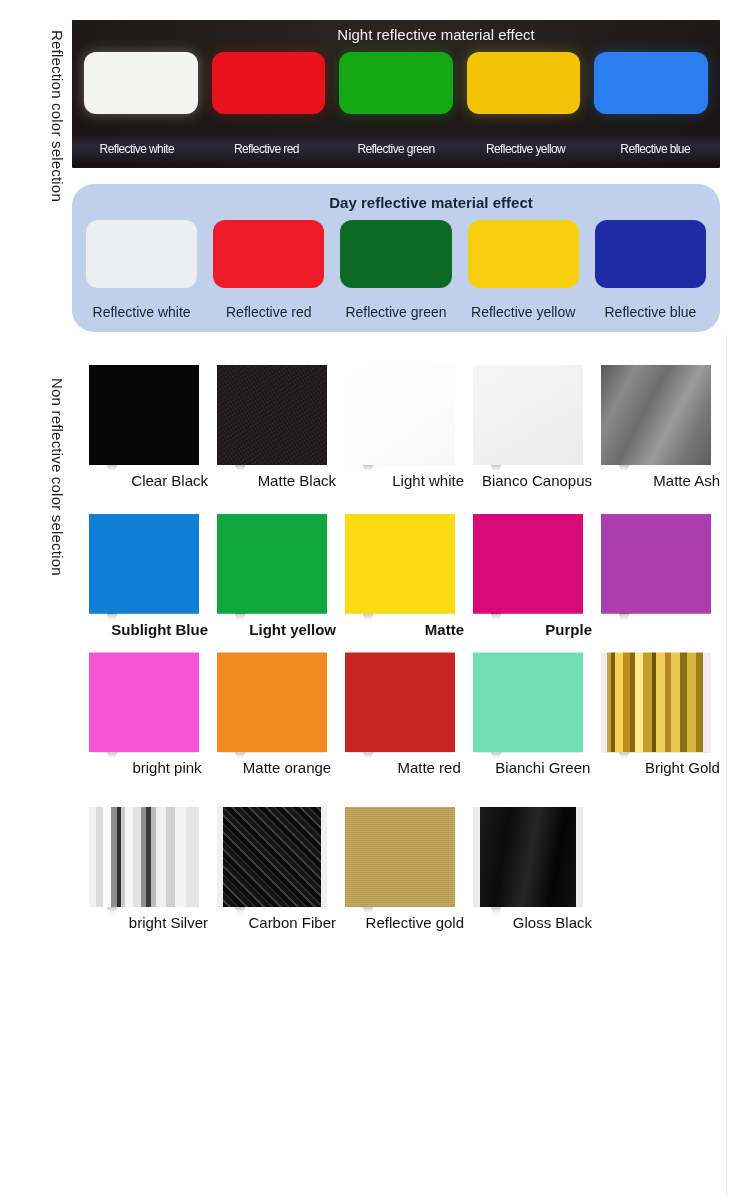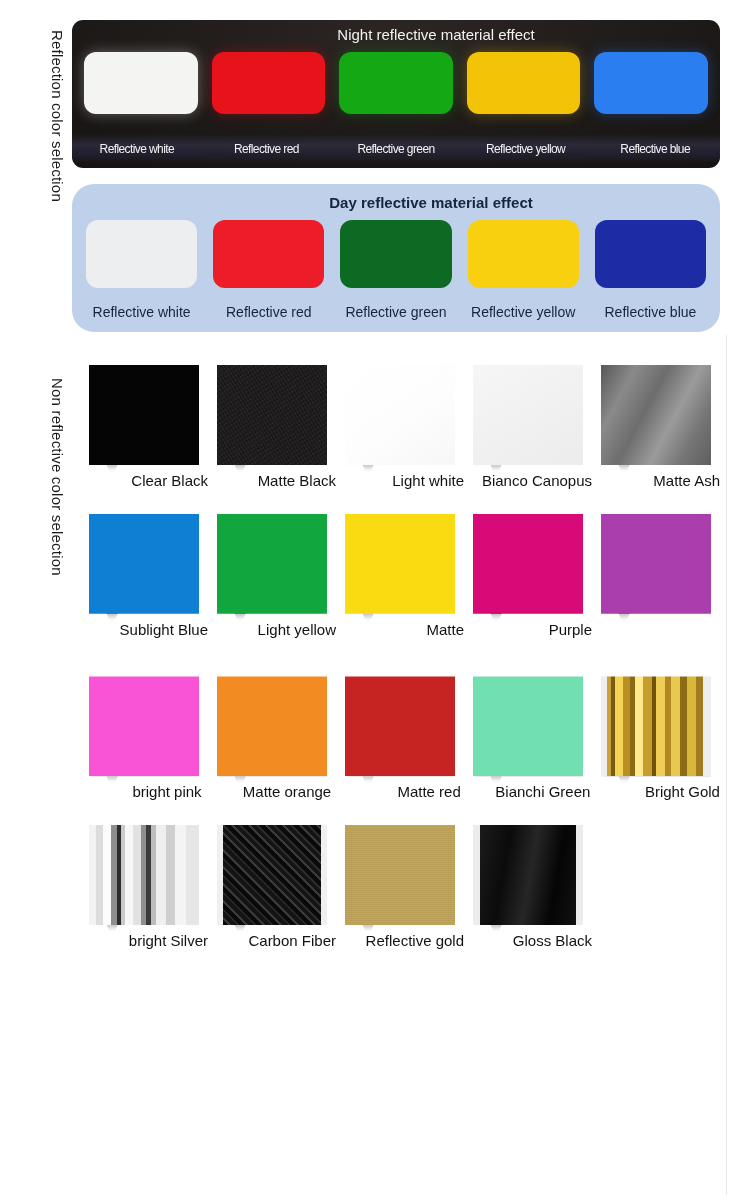--- a/index.html
+++ b/index.html
@@ -65,21 +65,21 @@
   .effect-panel {
     position: absolute;
     left: 0;
     width: 648px;
     box-sizing: border-box;
   }
 
   #night-panel {
     top: 0;
     height: 148px;
-    border-radius: 11px;
+    border-radius: 1px;
     background:
       radial-gradient(ellipse 80% 120% at 50% 10%, #2c2623 0%, #201c1a 45%, #151211 100%);
     overflow: hidden;
   }
   #night-panel .panel-title {
     position: absolute;
     top: 6px;
     left: 0;
     right: 0;
     text-align: center;
@@ -399,21 +399,21 @@
           <div class="swatch-tile-wrap">
             <div class="swatch-tile tex-roseo"></div>
           </div>
         </div>
         <div class="swatch-cell">
           <div class="swatch-tile-wrap">
             <div class="swatch-tile tex-purple"></div>
           </div>
         </div>
       </div>
-      <div class="row-labels" style="margin-bottom: 36px;">
+      <div class="row-labels" style="margin-bottom: 12px; font-weight: bold;">
         <div class="swatch-label-cell">Sublight Blue</div>
         <div class="swatch-label-cell">Light yellow</div>
         <div class="swatch-label-cell">Matte</div>
         <div class="swatch-label-cell">Purple</div>
       </div>
       <div class="swatch-row">
         <div class="swatch-cell">
           <div class="swatch-tile-wrap">
             <div class="swatch-tile tex-bright-pink"></div>
           </div>
@@ -432,21 +432,21 @@
           <div class="swatch-tile-wrap">
             <div class="swatch-tile tex-bianchi-green"></div>
           </div>
         </div>
         <div class="swatch-cell">
           <div class="swatch-tile-wrap">
             <div class="swatch-tile tex-bright-gold"></div>
           </div>
         </div>
       </div>
-      <div class="row-labels" style="margin-bottom: 22px; gap: 8px;">
+      <div class="row-labels" style="margin-bottom: 28px; gap: 8px;">
         <div class="swatch-label-cell">bright pink</div>
         <div class="swatch-label-cell">Matte orange</div>
         <div class="swatch-label-cell">Matte red</div>
         <div class="swatch-label-cell">Bianchi Green</div>
         <div class="swatch-label-cell">Bright Gold</div>
       </div>
       <div class="swatch-row">
         <div class="swatch-cell">
           <div class="swatch-tile-wrap">
             <div class="swatch-tile tex-bright-silver"></div>

